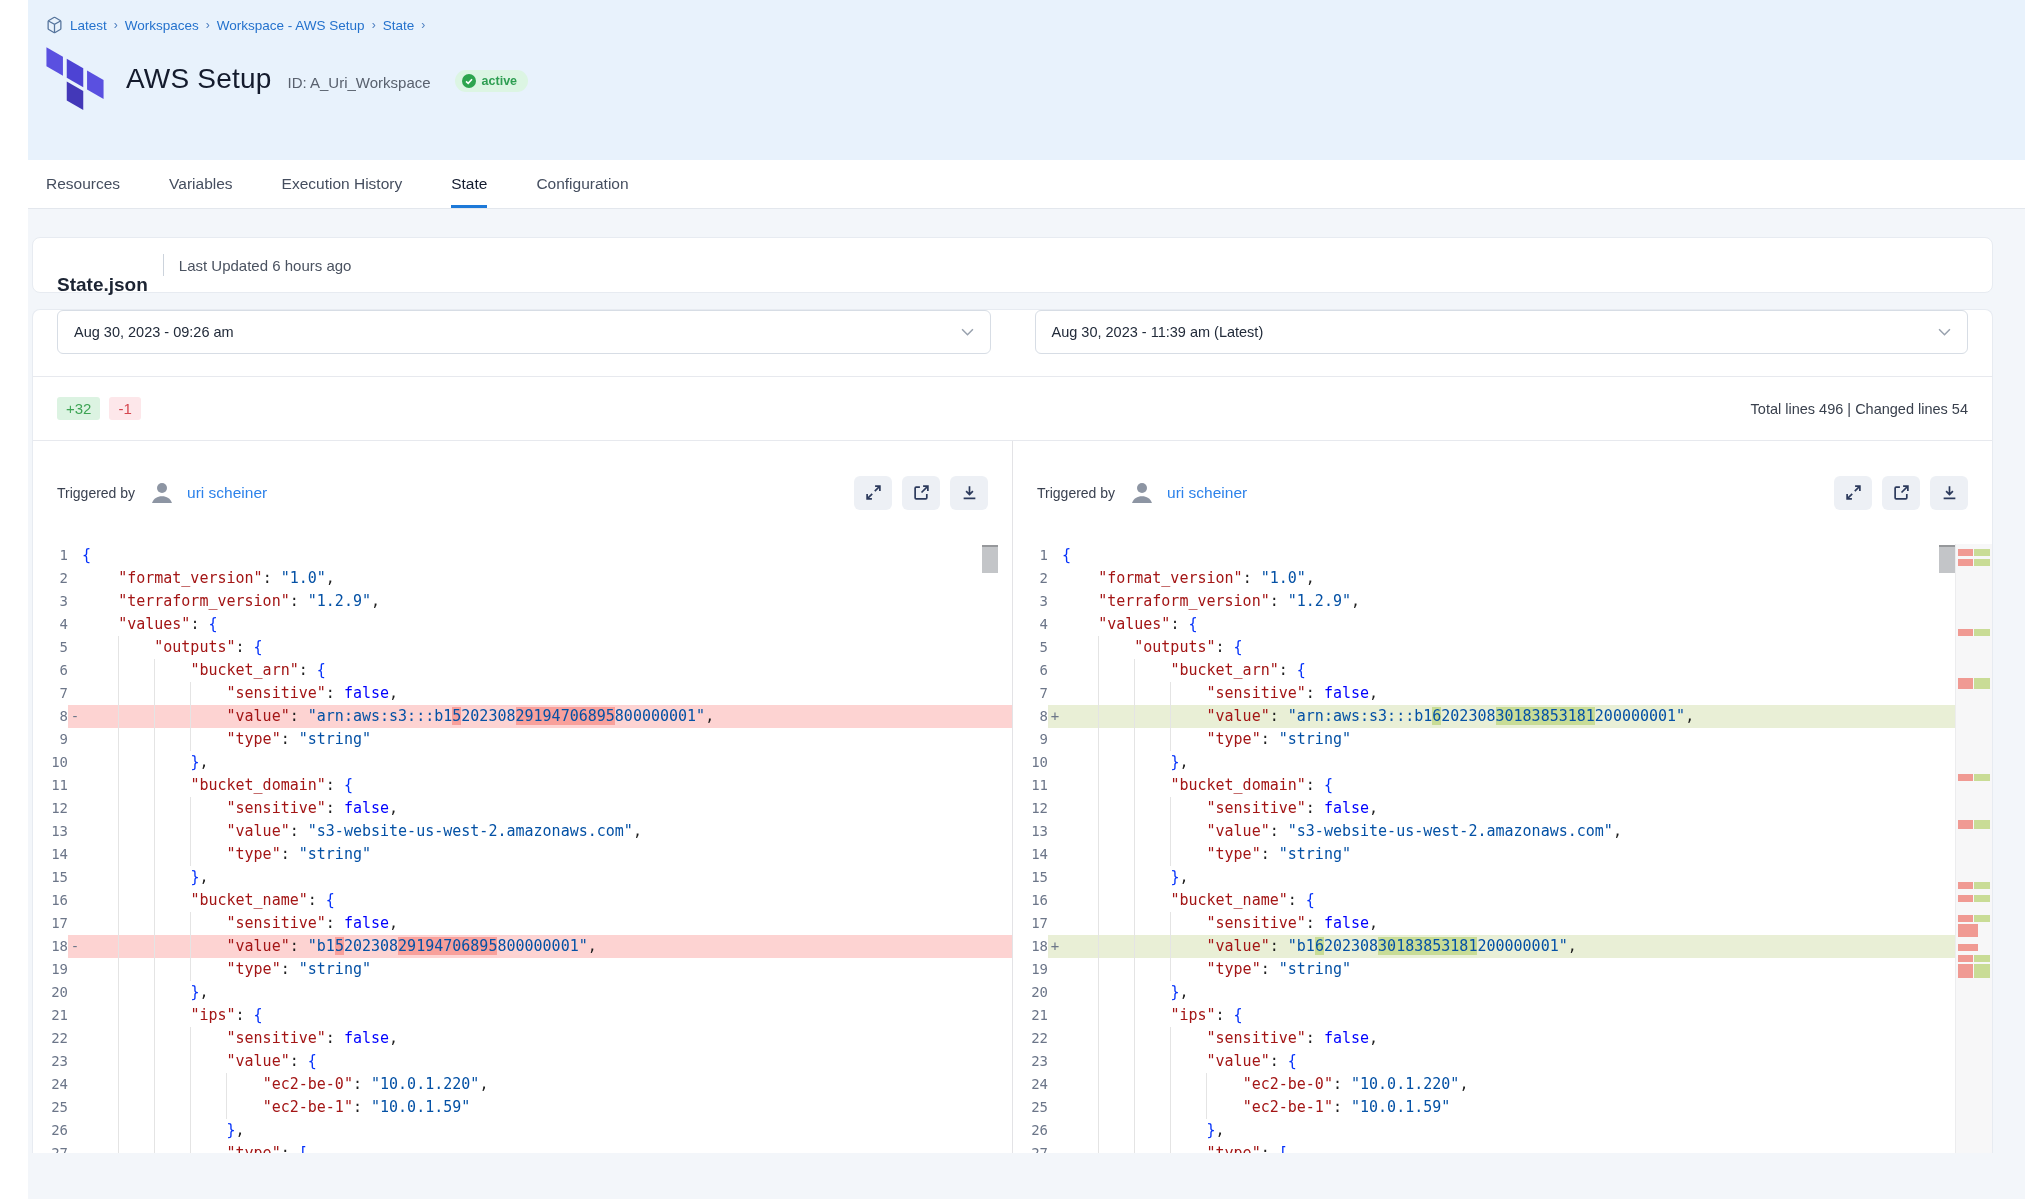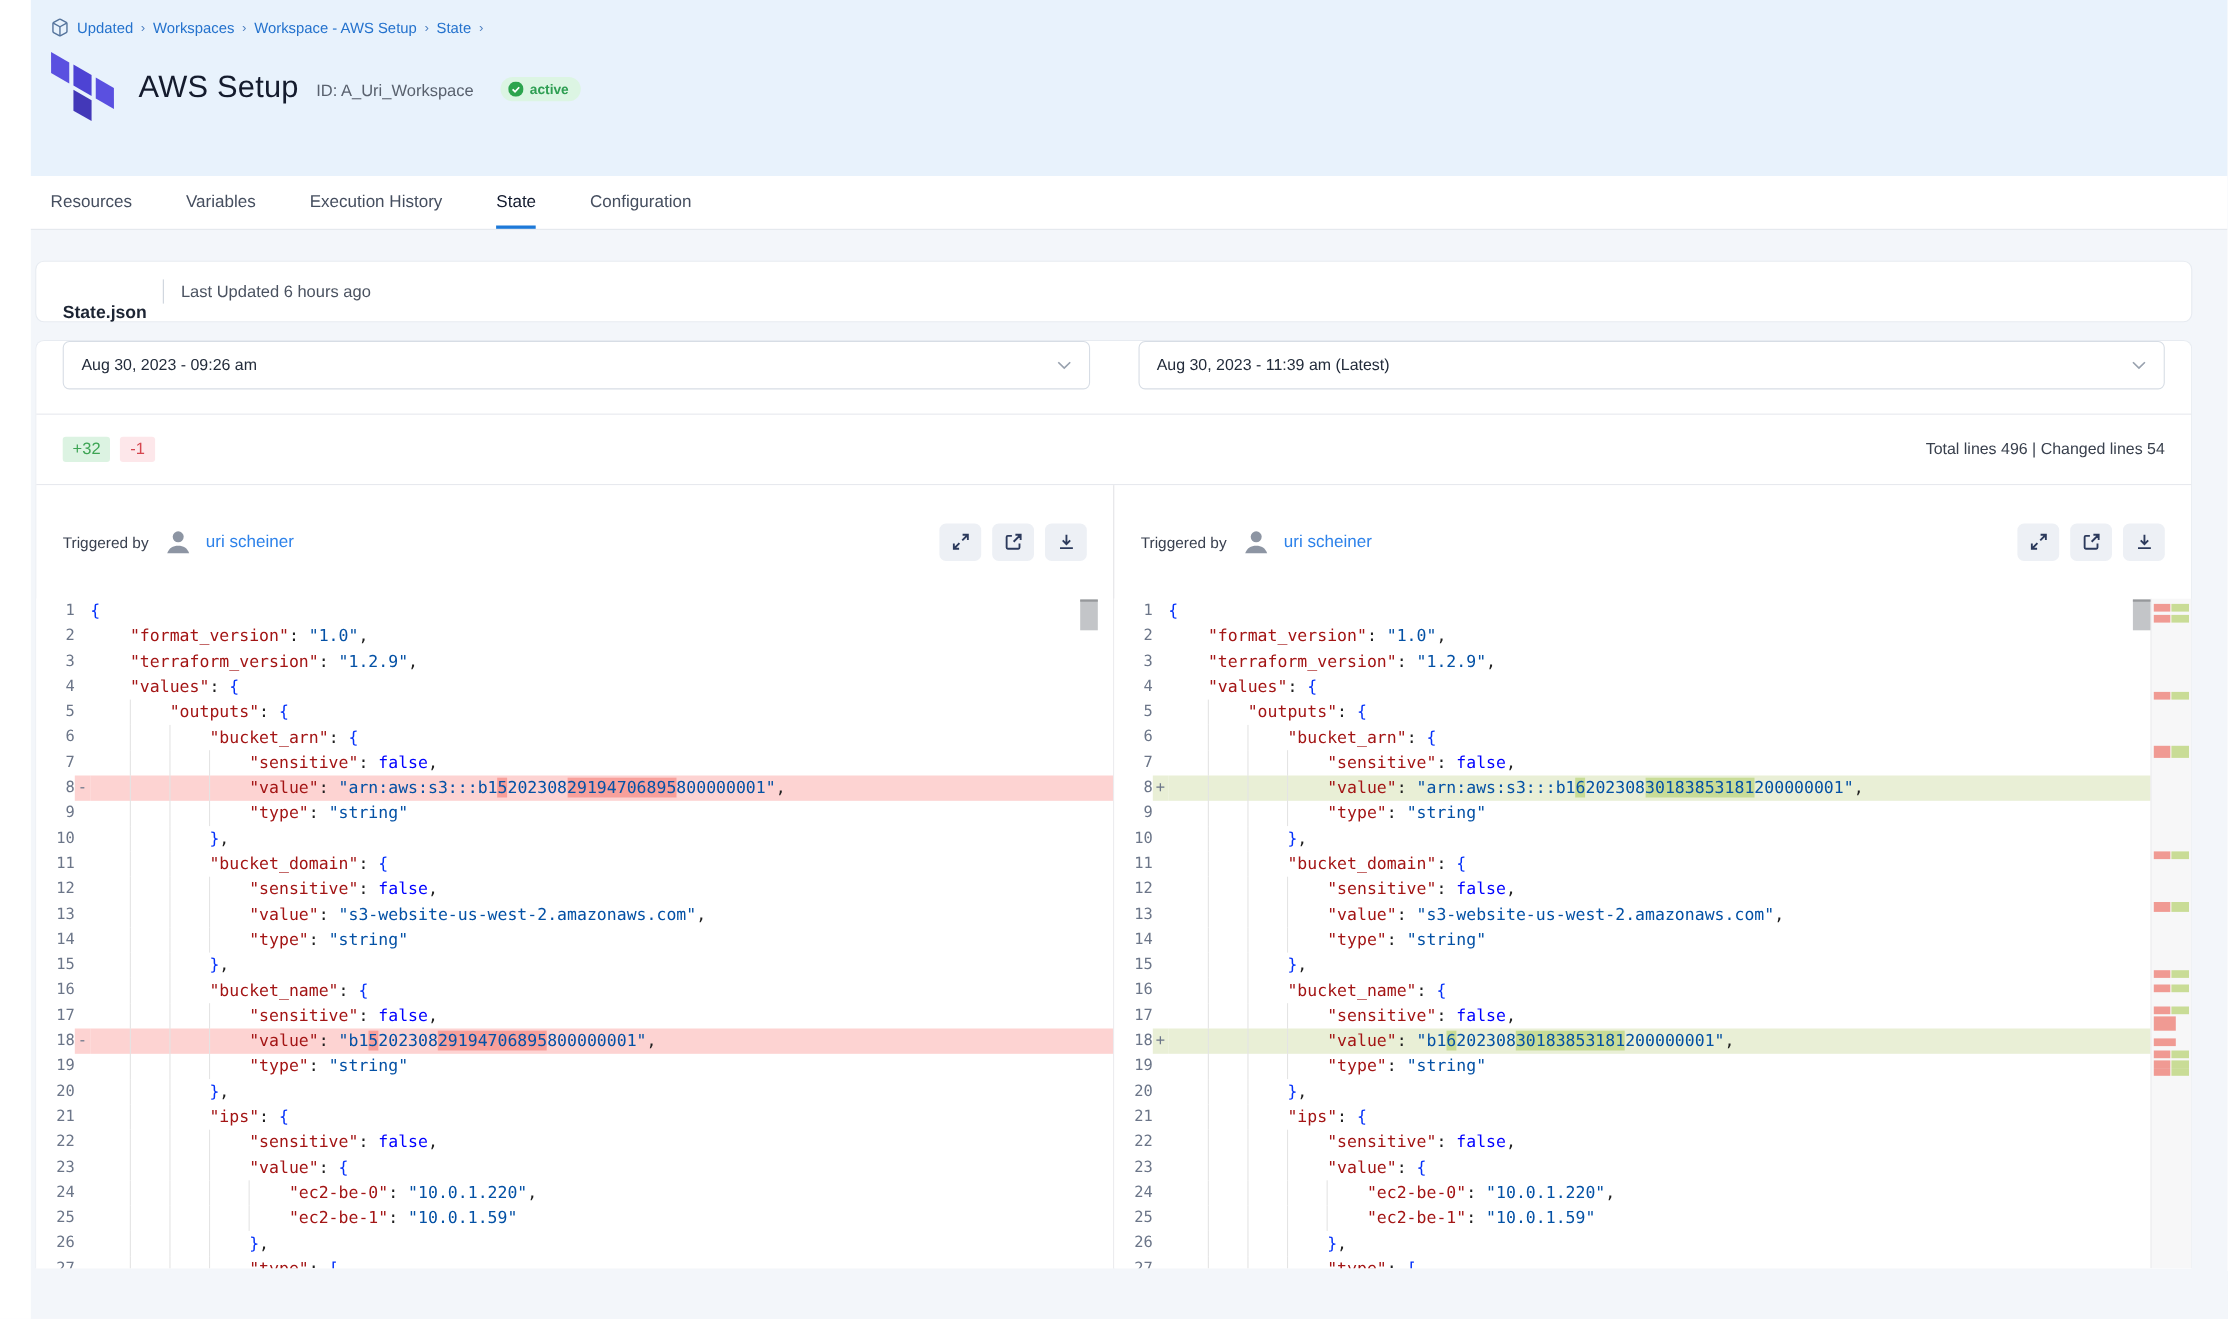--- a/index.html
+++ b/index.html
@@ -27,21 +27,21 @@
   .tabs{background:#fff;height:48px;border-bottom:1px solid #e3e7ed;display:flex;gap:49px;
         padding:0 0 0 46px;align-items:stretch;}
   .tab{display:flex;align-items:center;font-size:15.5px;color:#454e5f;cursor:pointer;
        border-bottom:3px solid transparent;padding-top:3px;}
   .tab.active{color:#121a2e;border-bottom-color:#1d79d8;}
 
   
   .content{padding:28px 32px 0 32px;}
   .card{background:#fff;border:1px solid #e7ebf1;border-radius:8px;}
   .filecard{height:54px;display:flex;align-items:center;padding:0 24px;gap:15px;}
-  .fname{font-size:16px;font-weight:700;color:#1c2433;margin-top:39px;}
+  .fname{font-size:19px;font-weight:700;color:#1c2433;margin-top:39px;}
   .vbar{width:1px;height:22px;background:#ccd3dc;}
   .fupd{font-size:15px;color:#4a5260;}
 
   .cmpcard{margin-top:16px;border-bottom:none;border-bottom-left-radius:0;border-bottom-right-radius:0;}
   .cmp-title{padding:22px 24px 15px;font-size:15px;font-weight:700;color:#1c2433;}
   .selects{display:flex;gap:44px;padding:0 24px 22px;text-align:right;}
   .select{flex:1;height:42px;border:1px solid #d7dde5;border-radius:6px;display:flex;
           align-items:center;justify-content:space-between;padding:0 16px;font-size:14.5px;
           color:#222b3a;background:#fff;cursor:pointer;}
   .statsrow{border-top:1px solid #e7e9ee;border-bottom:1px solid #e7e9ee;height:63px;
@@ -97,21 +97,21 @@
 <header class="hdr">
   <div class="crumbs">
     <span style="display:flex;">
       <svg width="17" height="18" viewBox="0 0 16 16" fill="none" stroke="#55749c" stroke-width="1.2">
         <path d="M14 11.3V4.7a1.2 1.2 0 0 0-.6-1L8.6 1a1.2 1.2 0 0 0-1.2 0L2.6 3.7a1.2 1.2 0 0 0-.6 1v6.6a1.2 1.2 0 0 0 .6 1l4.8 2.7a1.2 1.2 0 0 0 1.2 0l4.8-2.7a1.2 1.2 0 0 0 .6-1z"></path>
         <polyline points="2.3 4.2 8 7.4 13.7 4.2"></polyline>
           <line x1="8" y1="15" x2="8" y2="7.4"></line>
       </svg>
     </span>
 
-  <span class="bc-link">Updated</span>
+  <span class="bc-link">Latest</span>
       <span class="bc-sep">›</span>
       <span class="bc-link">Workspaces</span>
       <span class="bc-sep">›</span>
       <span class="bc-link">Workspace - AWS Setup</span>
       <span class="bc-sep">›</span>
       <span class="bc-link">State</span>
       <span class="bc-sep">›</span>
     </div>
   <div class="titlerow">
     <svg class="tf-logo" viewBox="0 0 90 104">

